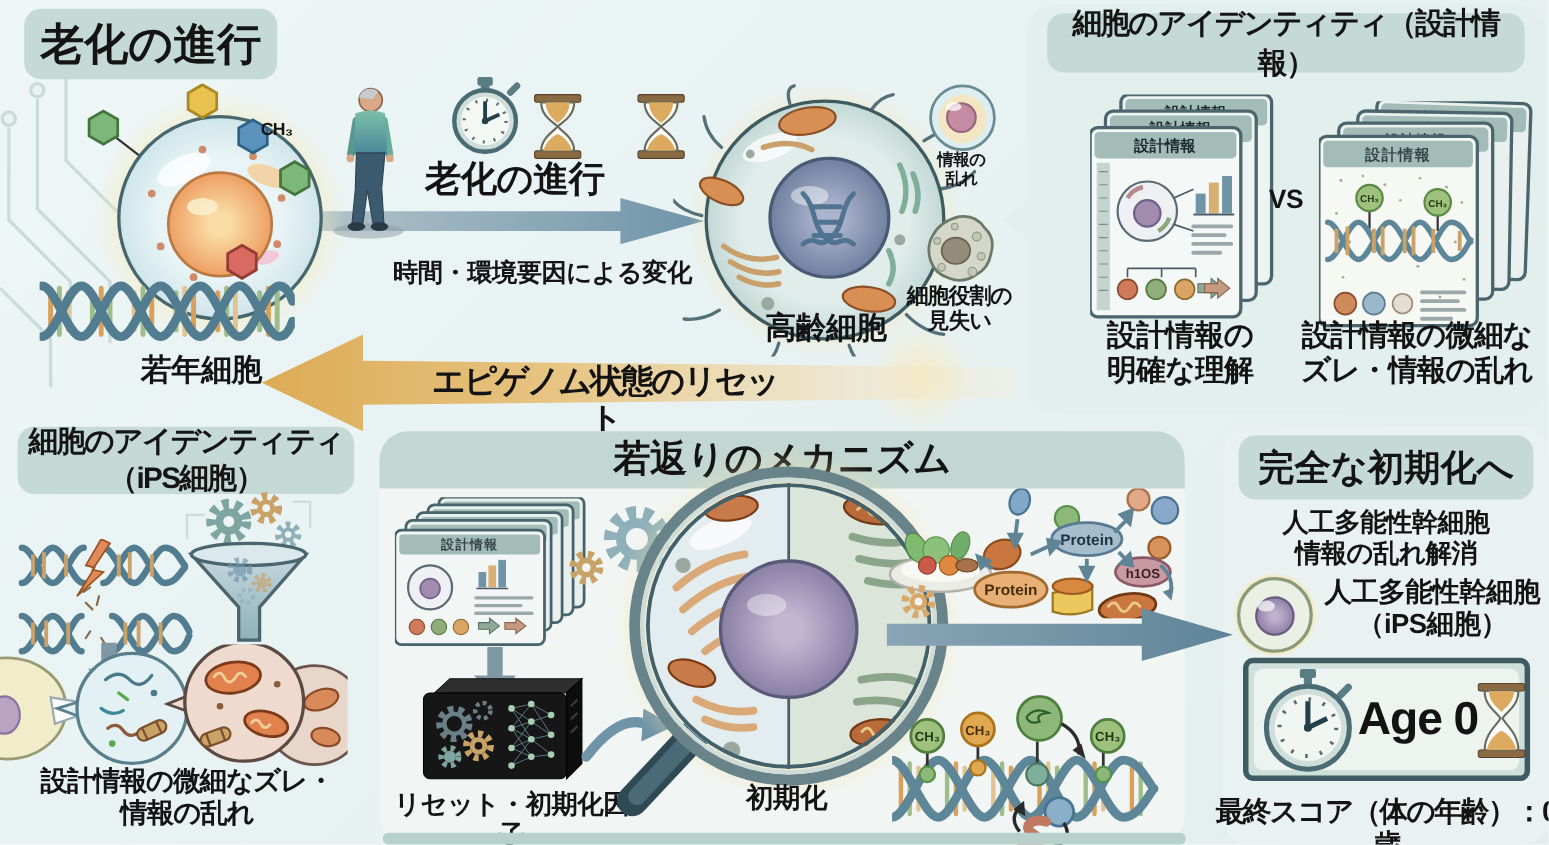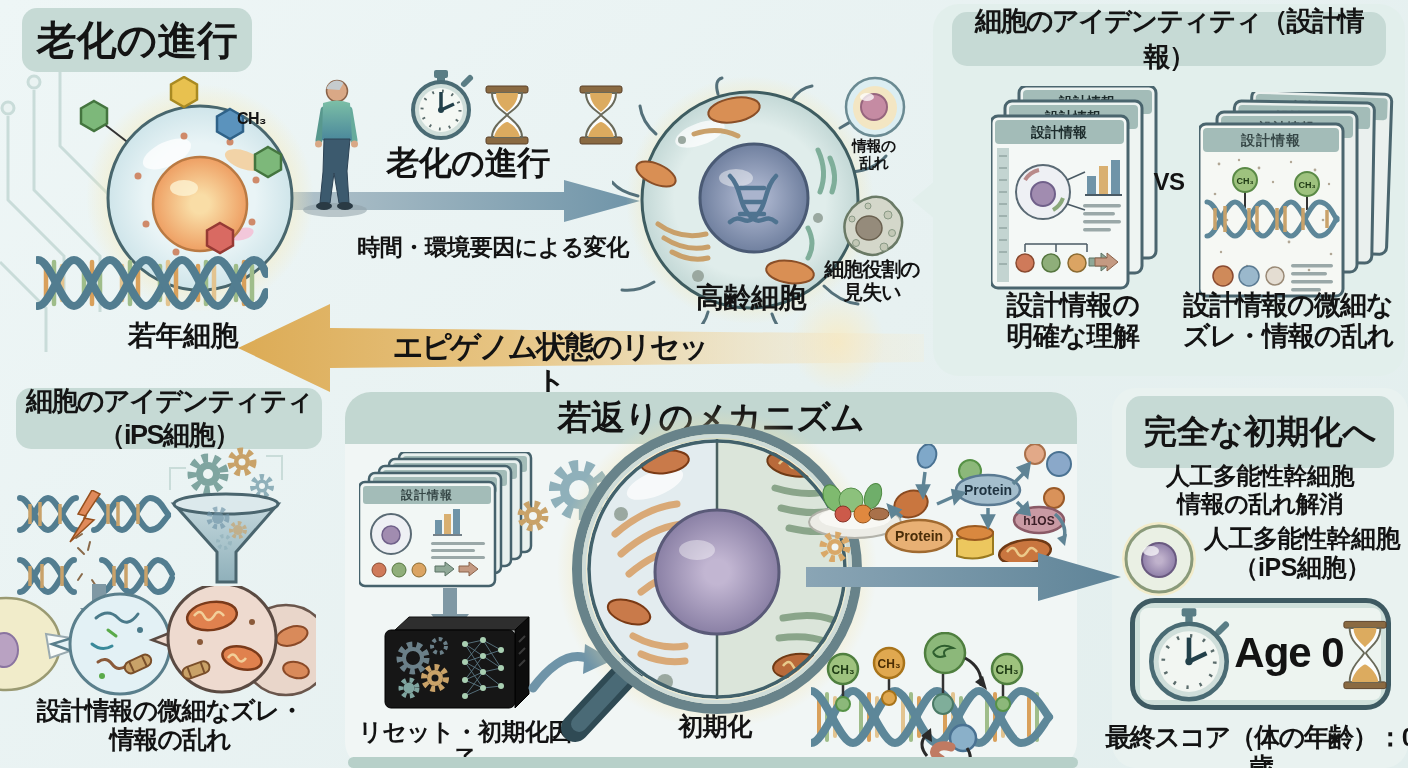--- a/index.html
+++ b/index.html
@@ -13,21 +13,21 @@
   .panel{position:absolute;border-radius:26px;}
   #panel-identity{left:933px;top:4px;width:472px;height:372px;background:#e2efec;}
   #panel-identity .tail{position:absolute;left:-21px;top:176px;width:0;height:0;
     border-top:20px solid transparent;border-bottom:20px solid transparent;border-right:24px solid #e2efec;}
   #panel-mech{left:345px;top:392px;width:732px;height:376px;background:#f1f6f5;}
   #panel-mech .hdr{position:absolute;left:0;top:0;width:732px;height:52px;background:#c2d7d1;
     border-radius:26px 26px 0 0;display:flex;align-items:center;justify-content:center;}
   #panel-final{left:1112px;top:388px;width:296px;height:380px;background:#e9f2f0;border-radius:24px;}
   .garbled{filter:blur(0.6px);opacity:0.8;letter-spacing:1px;}
   .agebox{position:absolute;left:18px;top:210px;width:261px;height:112px;background:#cfe0db;
-    border:5px solid #3e5a62;border-radius:25px;box-sizing:border-box;}
+    border:5px solid #3e5a62;border-radius:9px;box-sizing:border-box;}
   .agebox .inner{position:absolute;left:5px;top:5px;right:5px;bottom:5px;background:#edf4f0;border-radius:8px;}
   svg text{font-family:"Liberation Sans","DejaVu Sans",sans-serif;font-weight:bold;}
 </style>
 </head>
 <body>
 
 <div id="stage">
 
   <svg class="abs" style="left:0;top:50px" width="135" height="305">
     <g fill="none" stroke="#c9dcd9" stroke-width="3">
@@ -803,21 +803,21 @@
         <polygon points="164,50 176,58 172,44" fill="#2a2a2a"></polygon>
       <path d="M116,124 q-10,-12 0,-22" fill="none" stroke="#2a2a2a" stroke-width="3"></path>
         <polygon points="110,104 120,96 121,110" fill="#2a2a2a"></polygon>
       <path d="M156,116 q8,12 -4,20" fill="none" stroke="#2a2a2a" stroke-width="3"></path>
         <polygon points="158,134 146,140 150,128" fill="#2a2a2a"></polygon>
       <path d="M140,115 C126,111 118,120 128,126 C138,132 132,142 118,138" fill="none" stroke="#c07a62" stroke-width="9" stroke-linecap="round"></path>
     </svg>
   </div>
 
   <div class="panel" id="panel-final">
-    <div class="badge" style="position:absolute;left:14px;top:8px;width:268px;height:72px;font-size:33px">
+    <div class="badge" style="position:absolute;left:14px;top:8px;width:268px;height:58px;font-size:33px">
       <span>完全な初期化へ</span>
       </div>
     <div class="abs lbl" style="left:8px;top:74px;width:280px;font-size:24px">
       <span>人工多能性幹細胞</span><br>
       <span>情報の乱れ解消</span></div>
     <svg style="position:absolute;left:8px;top:132px" width="80" height="80">
       <defs>
           <radialGradient id="ipsn">
             <stop offset="0.2" stop-color="#c0b2cc"></stop>
             <stop offset="1" stop-color="#8f7fa8"></stop>

